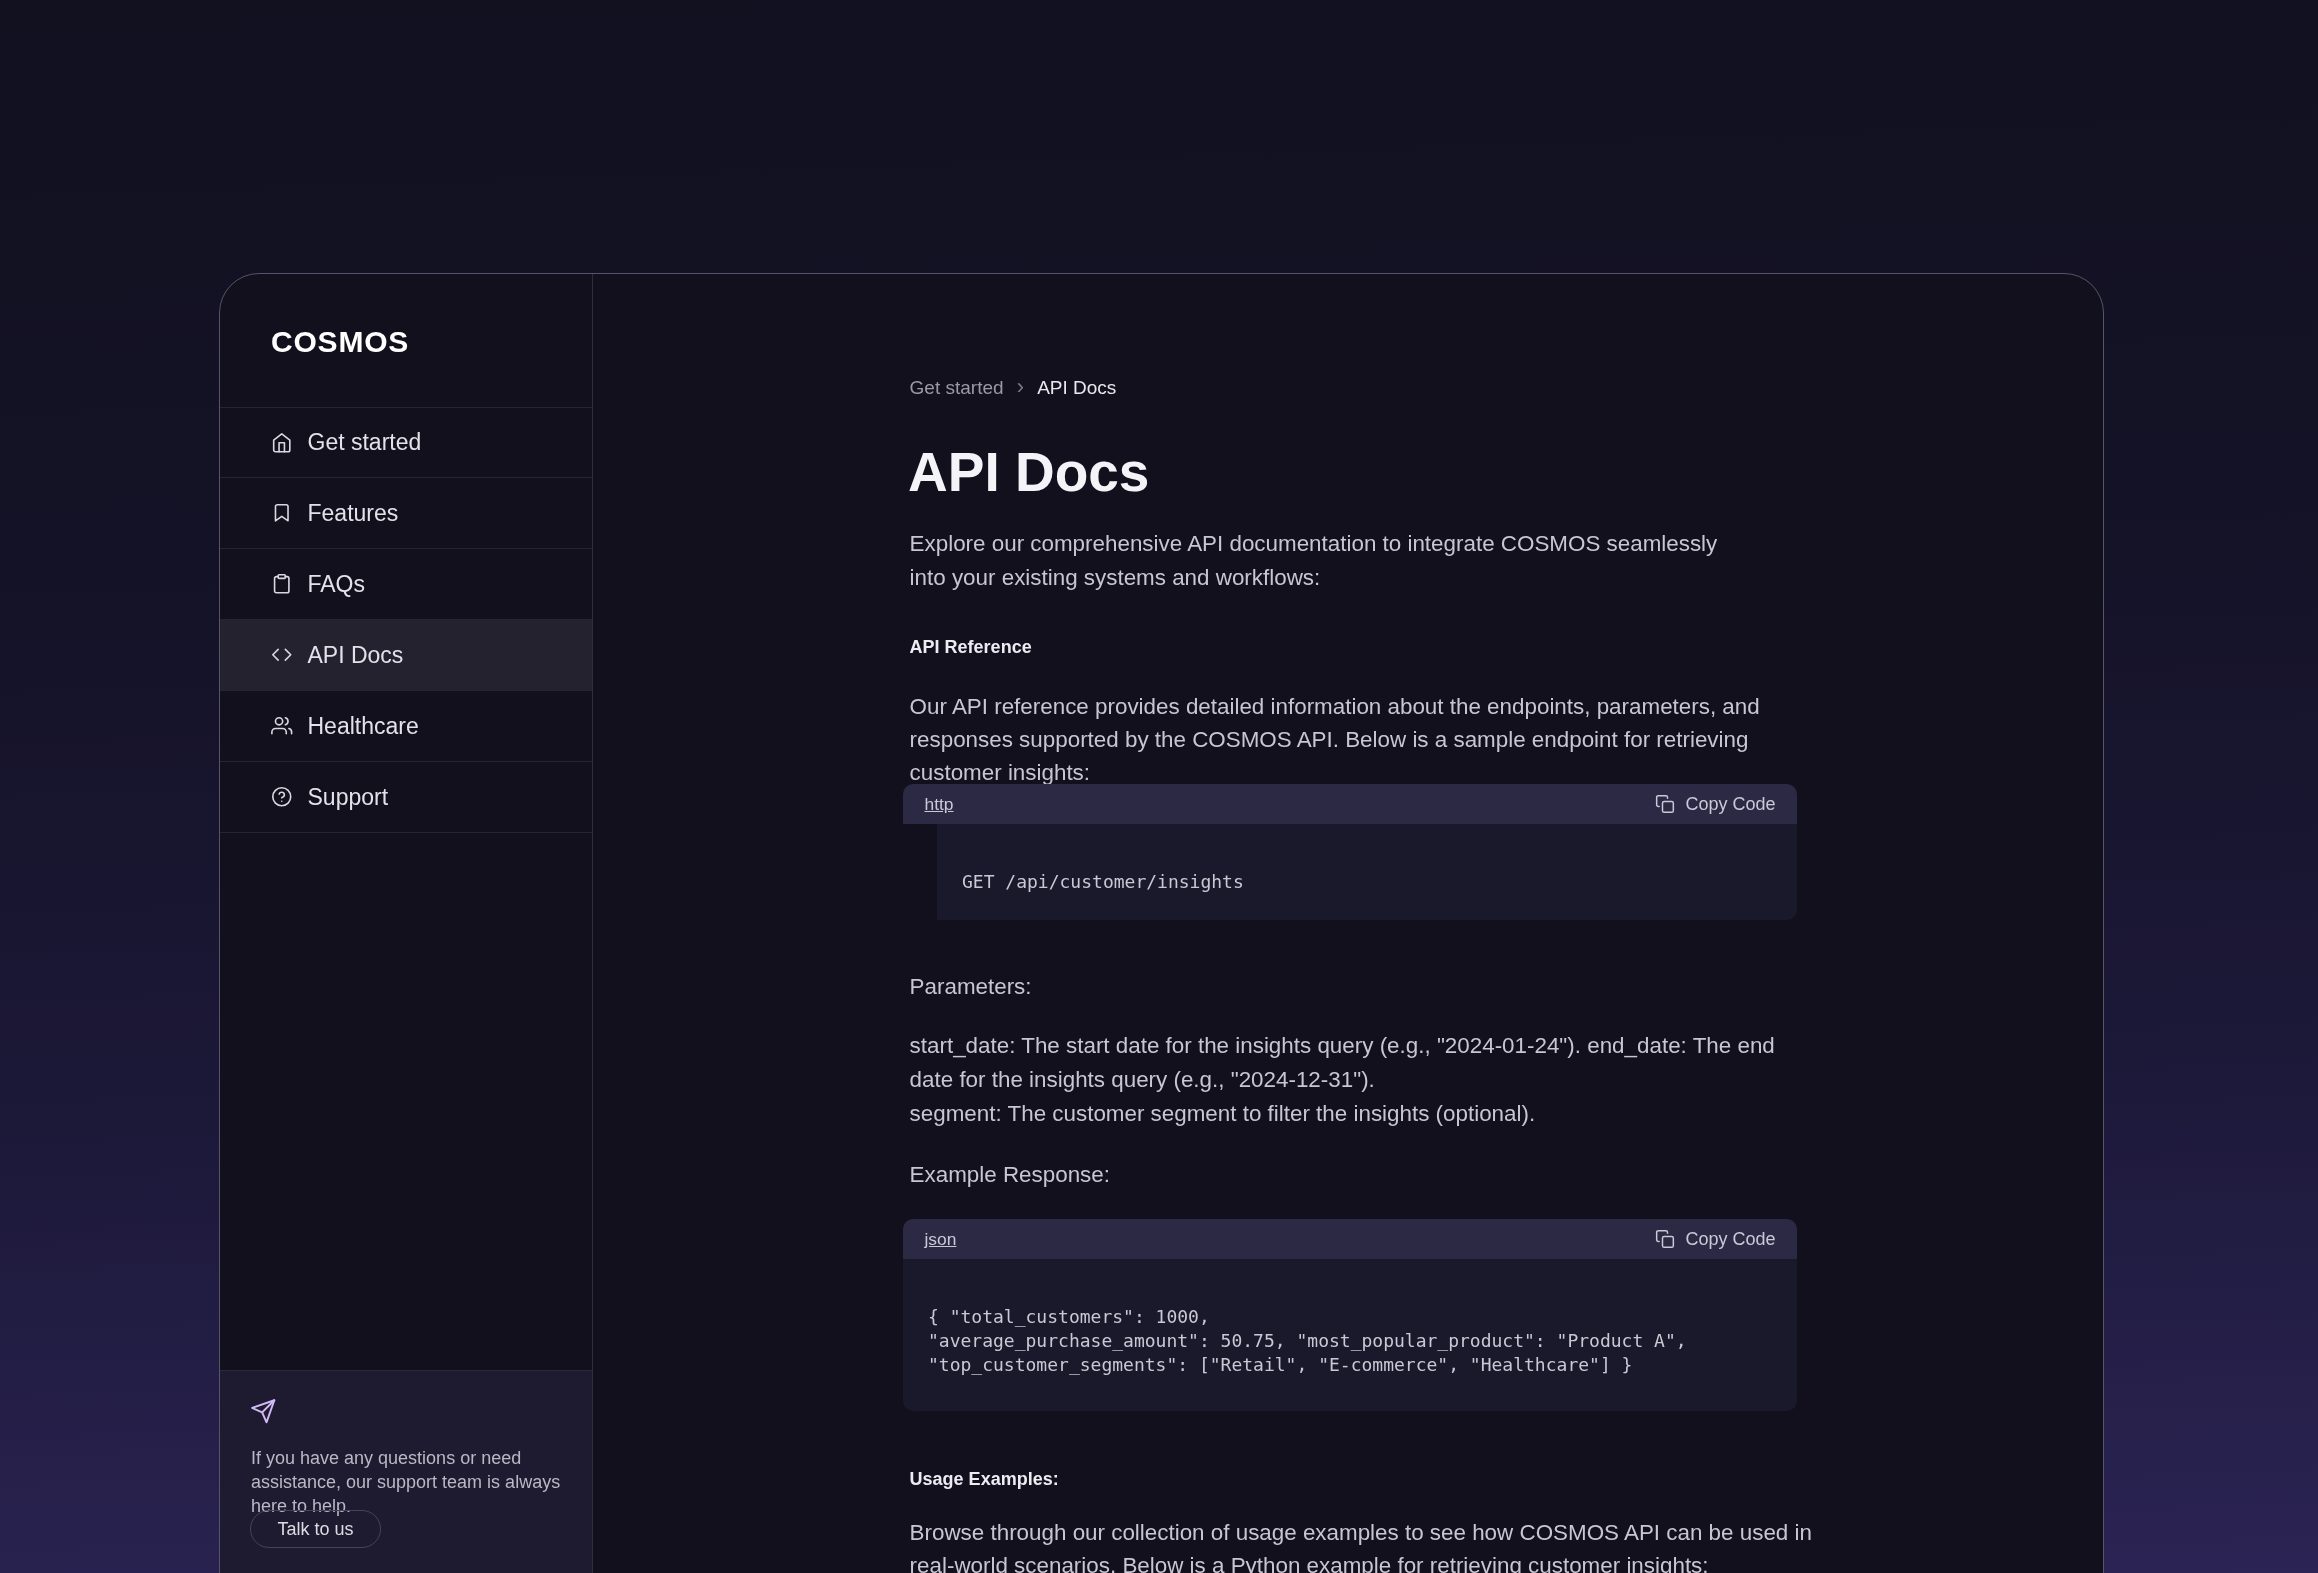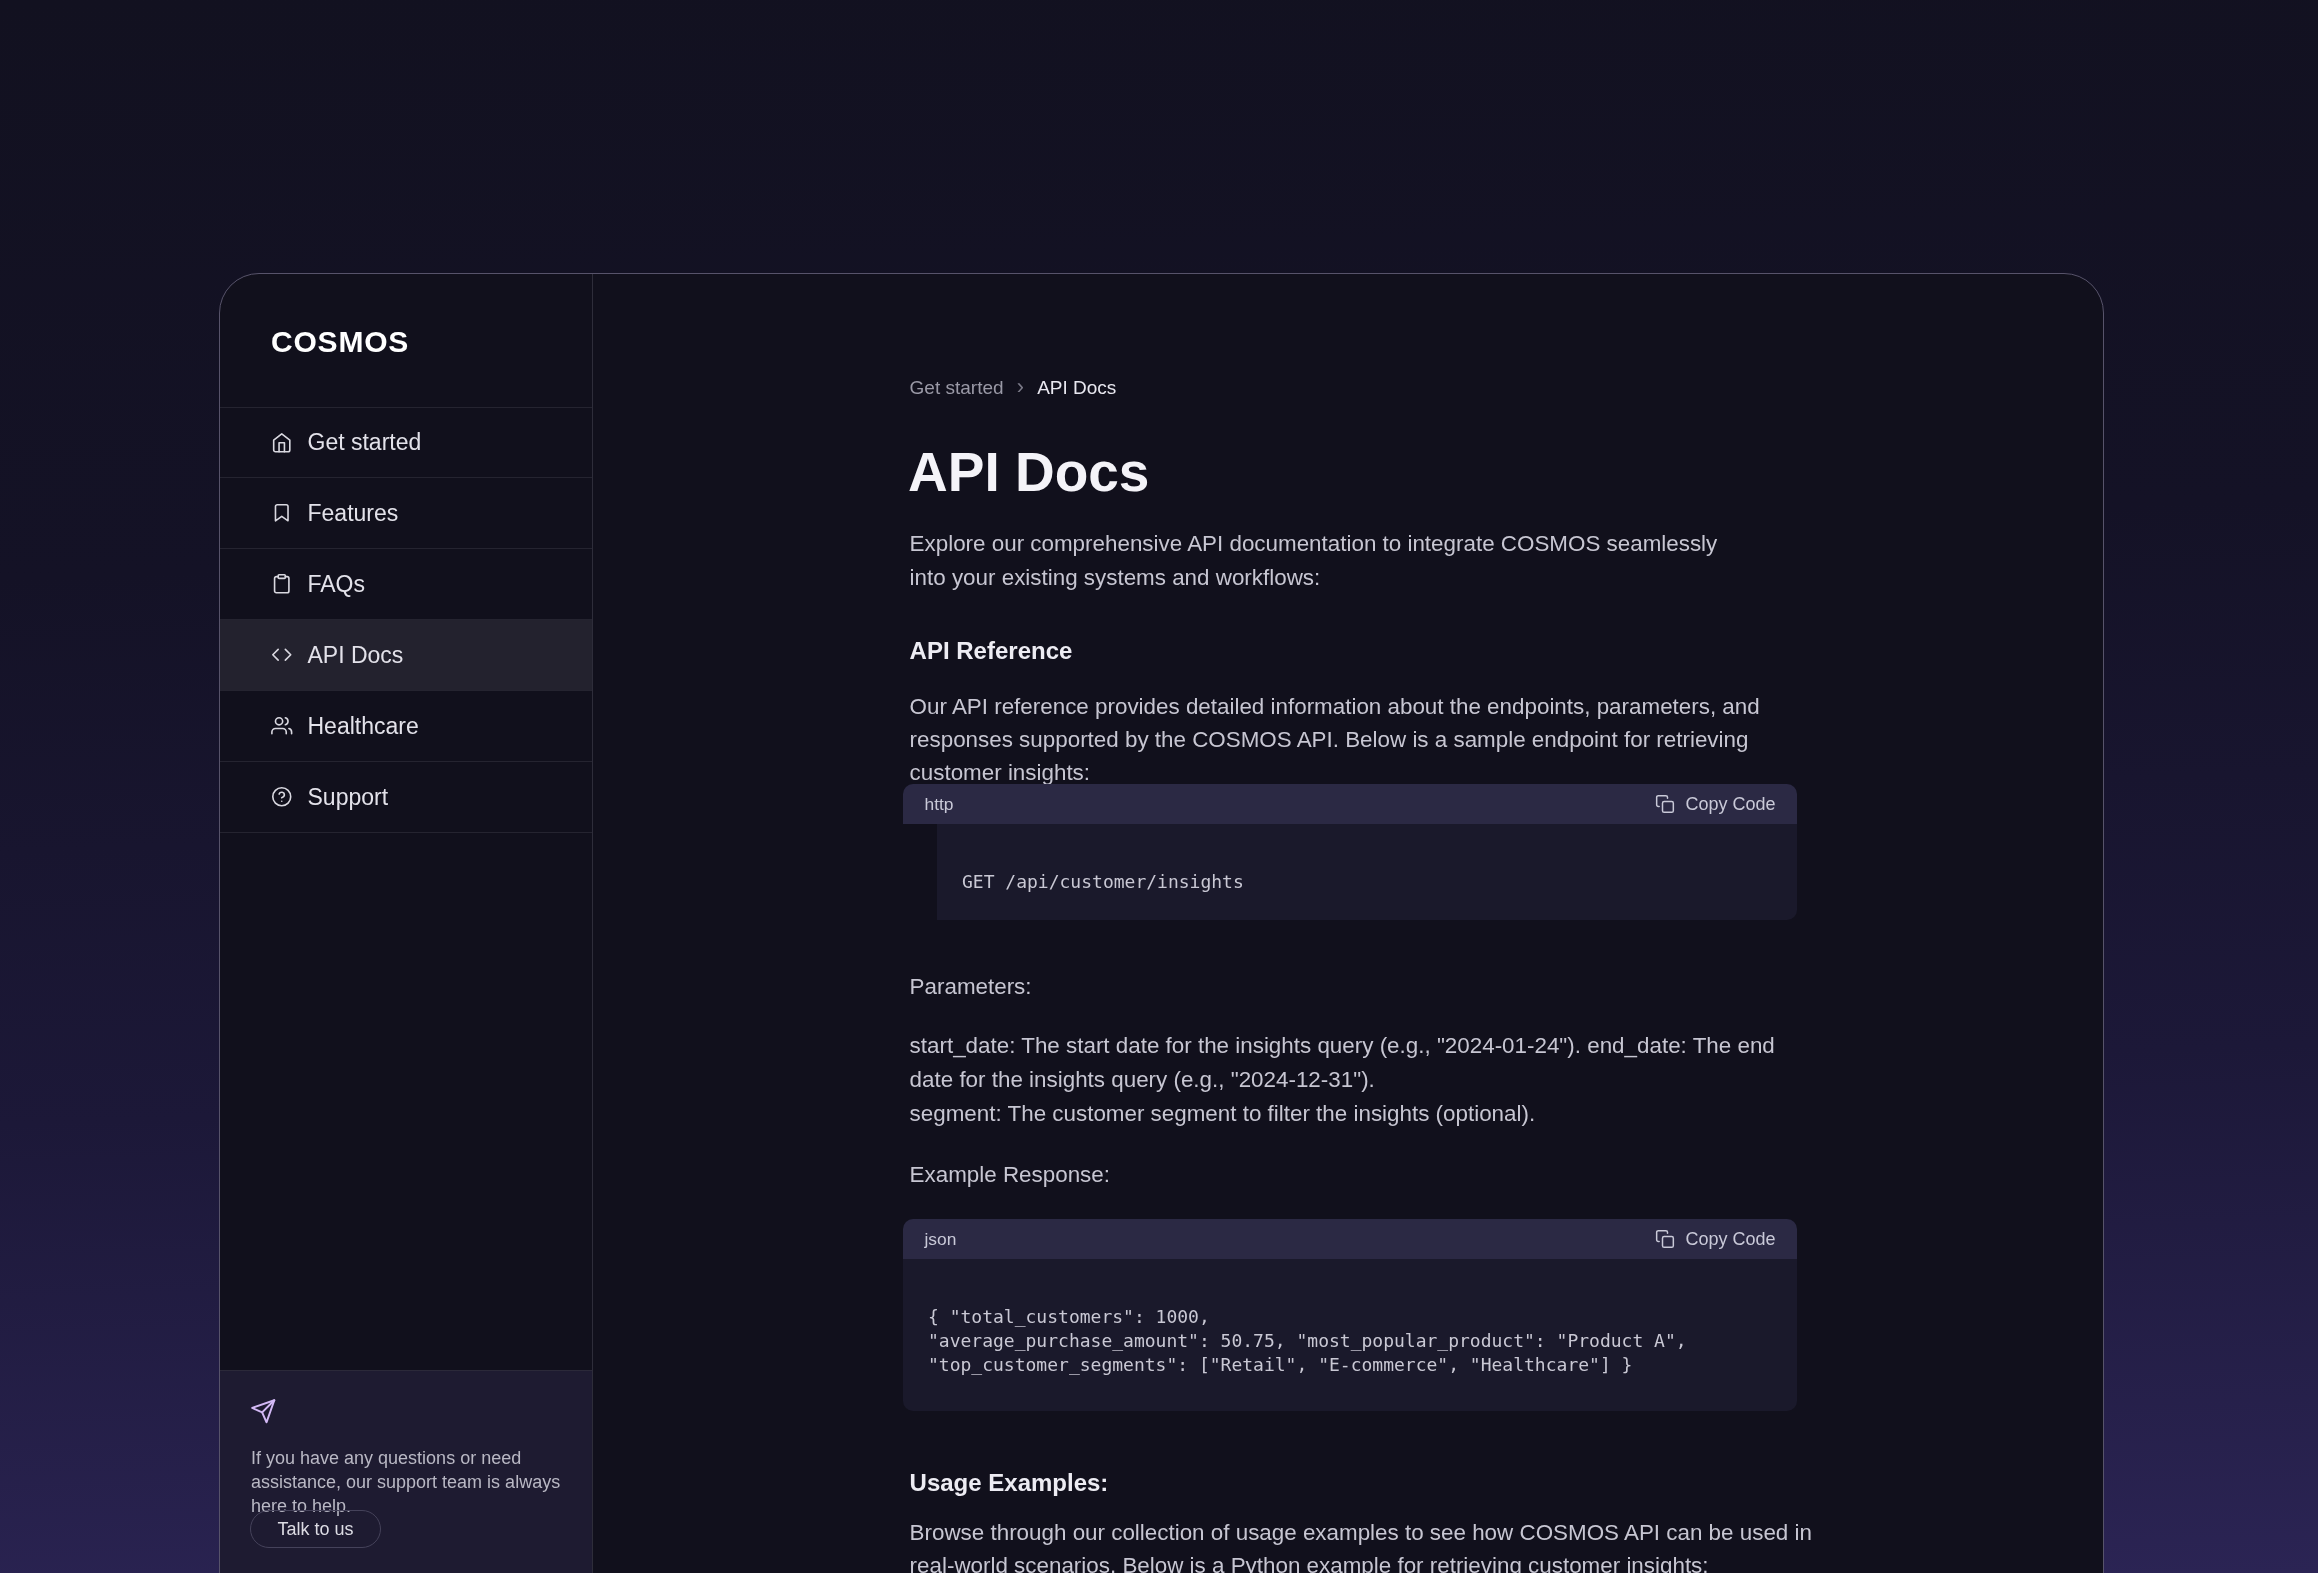--- a/index.html
+++ b/index.html
@@ -58,39 +58,39 @@
 
   .breadcrumb { position:absolute; left:6.6px; top:101px; display:flex; align-items:center; gap:13.2px; font-size:19px; }
   .crumb-parent { color:#9a99a6; cursor:pointer; }
   .crumb-sep { color:#7b7a88; font-size:21.5px; }
   .crumb-current { color:#e9e8f0; }
 
   .page-title { position:absolute; left:5px; top:166px; font-size:55px; font-weight:700; color:#f4f3f8; }
 
   .intro { position:absolute; left:6.6px; top:253px; width:845px; font-size:22.4px; line-height:34px; color:#c7c6d2; }
 
-  .h2 { position:absolute; left:6.6px; font-size:24px; font-weight:700; color:#edecf3;text-align:center; }
+  .h2 { position:absolute; left:6.6px; font-size:18px; font-weight:700; color:#edecf3;text-align:center; }
   .h2-api-ref { top:363px; }
   .h2-usage { top:1195px; }
 
   .para { position:absolute; left:6.6px; font-size:22.4px; line-height:33px; color:#c7c6d2; }
   .para-api-ref { top:416px; width:911px; }
   .para-params-label { top:696px; }
   .para-params { top:755px; width:911px; line-height:34px; }
   .para-example-label { top:884px; }
   .para-usage { top:1242px; width:903px; }
 
   .code-block { position:absolute; left:0; width:894px; border-radius:10px; overflow:hidden; }
   .code-block-1 { top:510px; }
   .code-block-2 { top:945px; }
   .code-header {
     height:40px; background:#2b2944; display:flex; align-items:center;
     justify-content:space-between; padding:0 21.5px;
   }
-  .code-lang { font-size:17.4px; color:#c9c9d8; }
+  .code-lang { font-size:17.4px; color:#c9c9d8;text-decoration:underline; }
   .copy-btn {
     display:flex; align-items:center; gap:10px; background:transparent; border:none;
     color:#c9c9d8; font-size:18px; font-family:"Liberation Sans", sans-serif; cursor:pointer;
   }
   .copy-icon { width:20px; height:20px; display:inline-flex; }
   .copy-icon svg { width:20px; height:20px; }
   .code-body {
     background:#1a192b; padding:46px 25px 0 25px;
     font-family:"DejaVu Sans Mono", monospace; font-size:18px; line-height:24px; color:#c9c8d4;
   }

